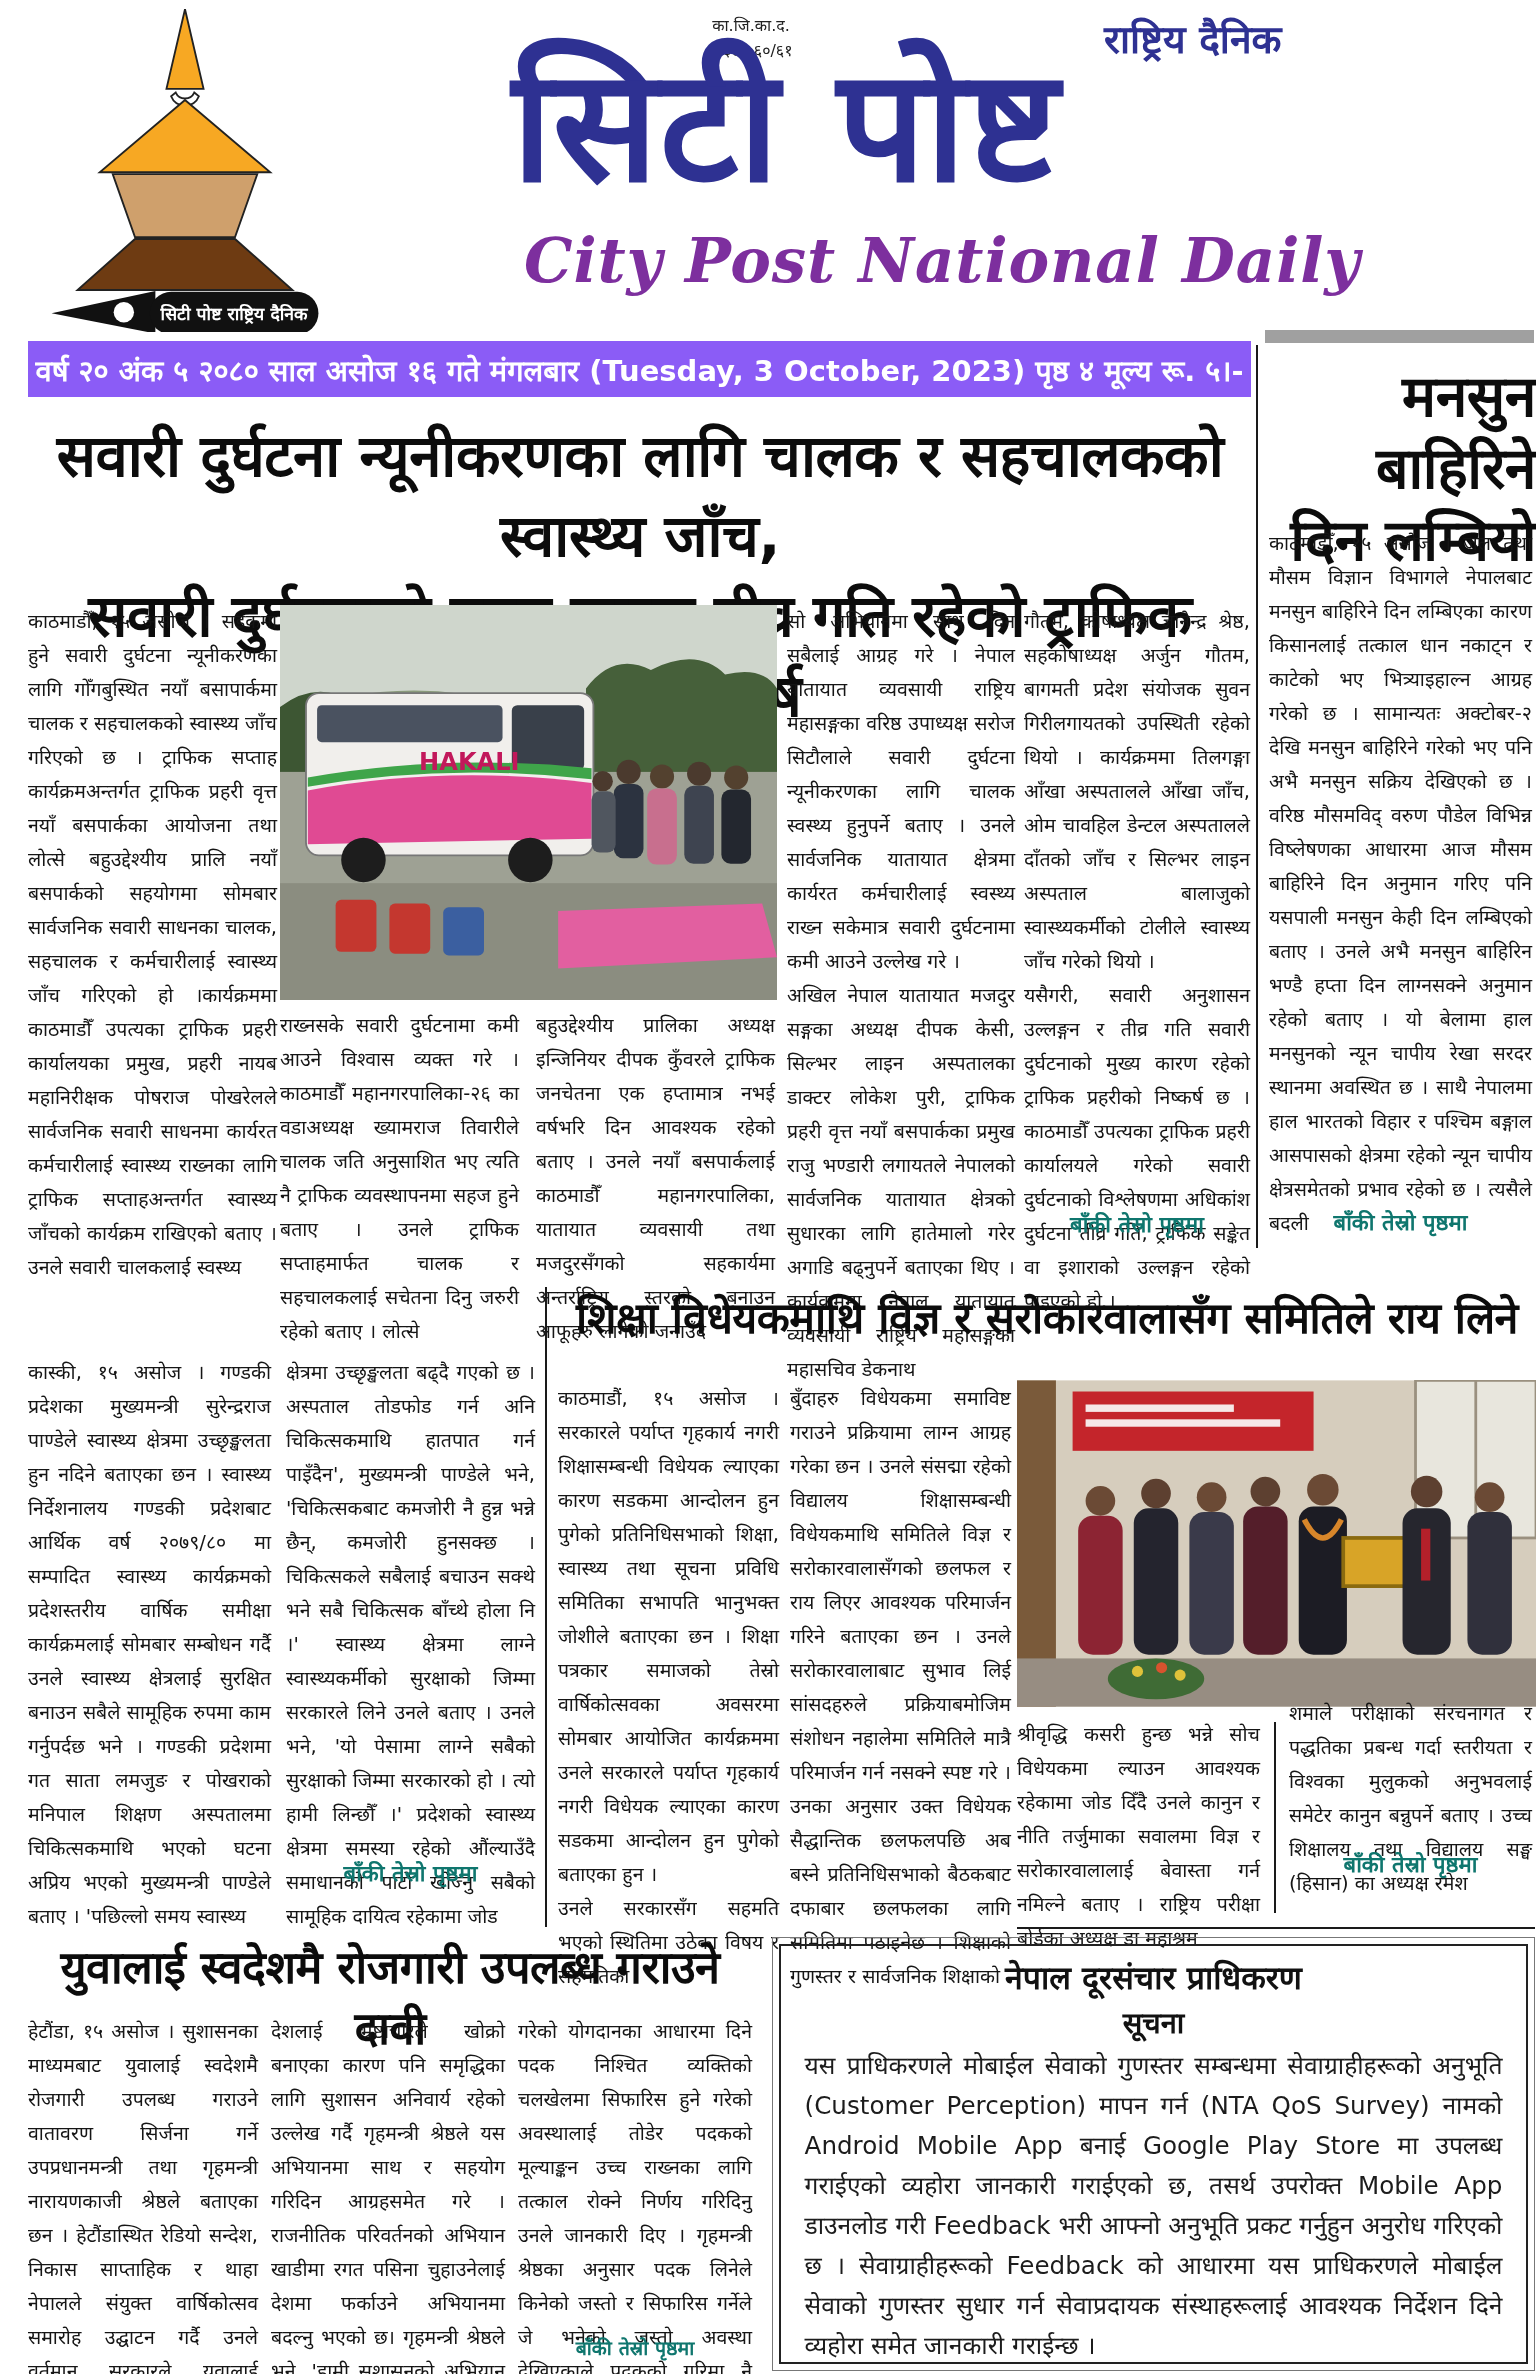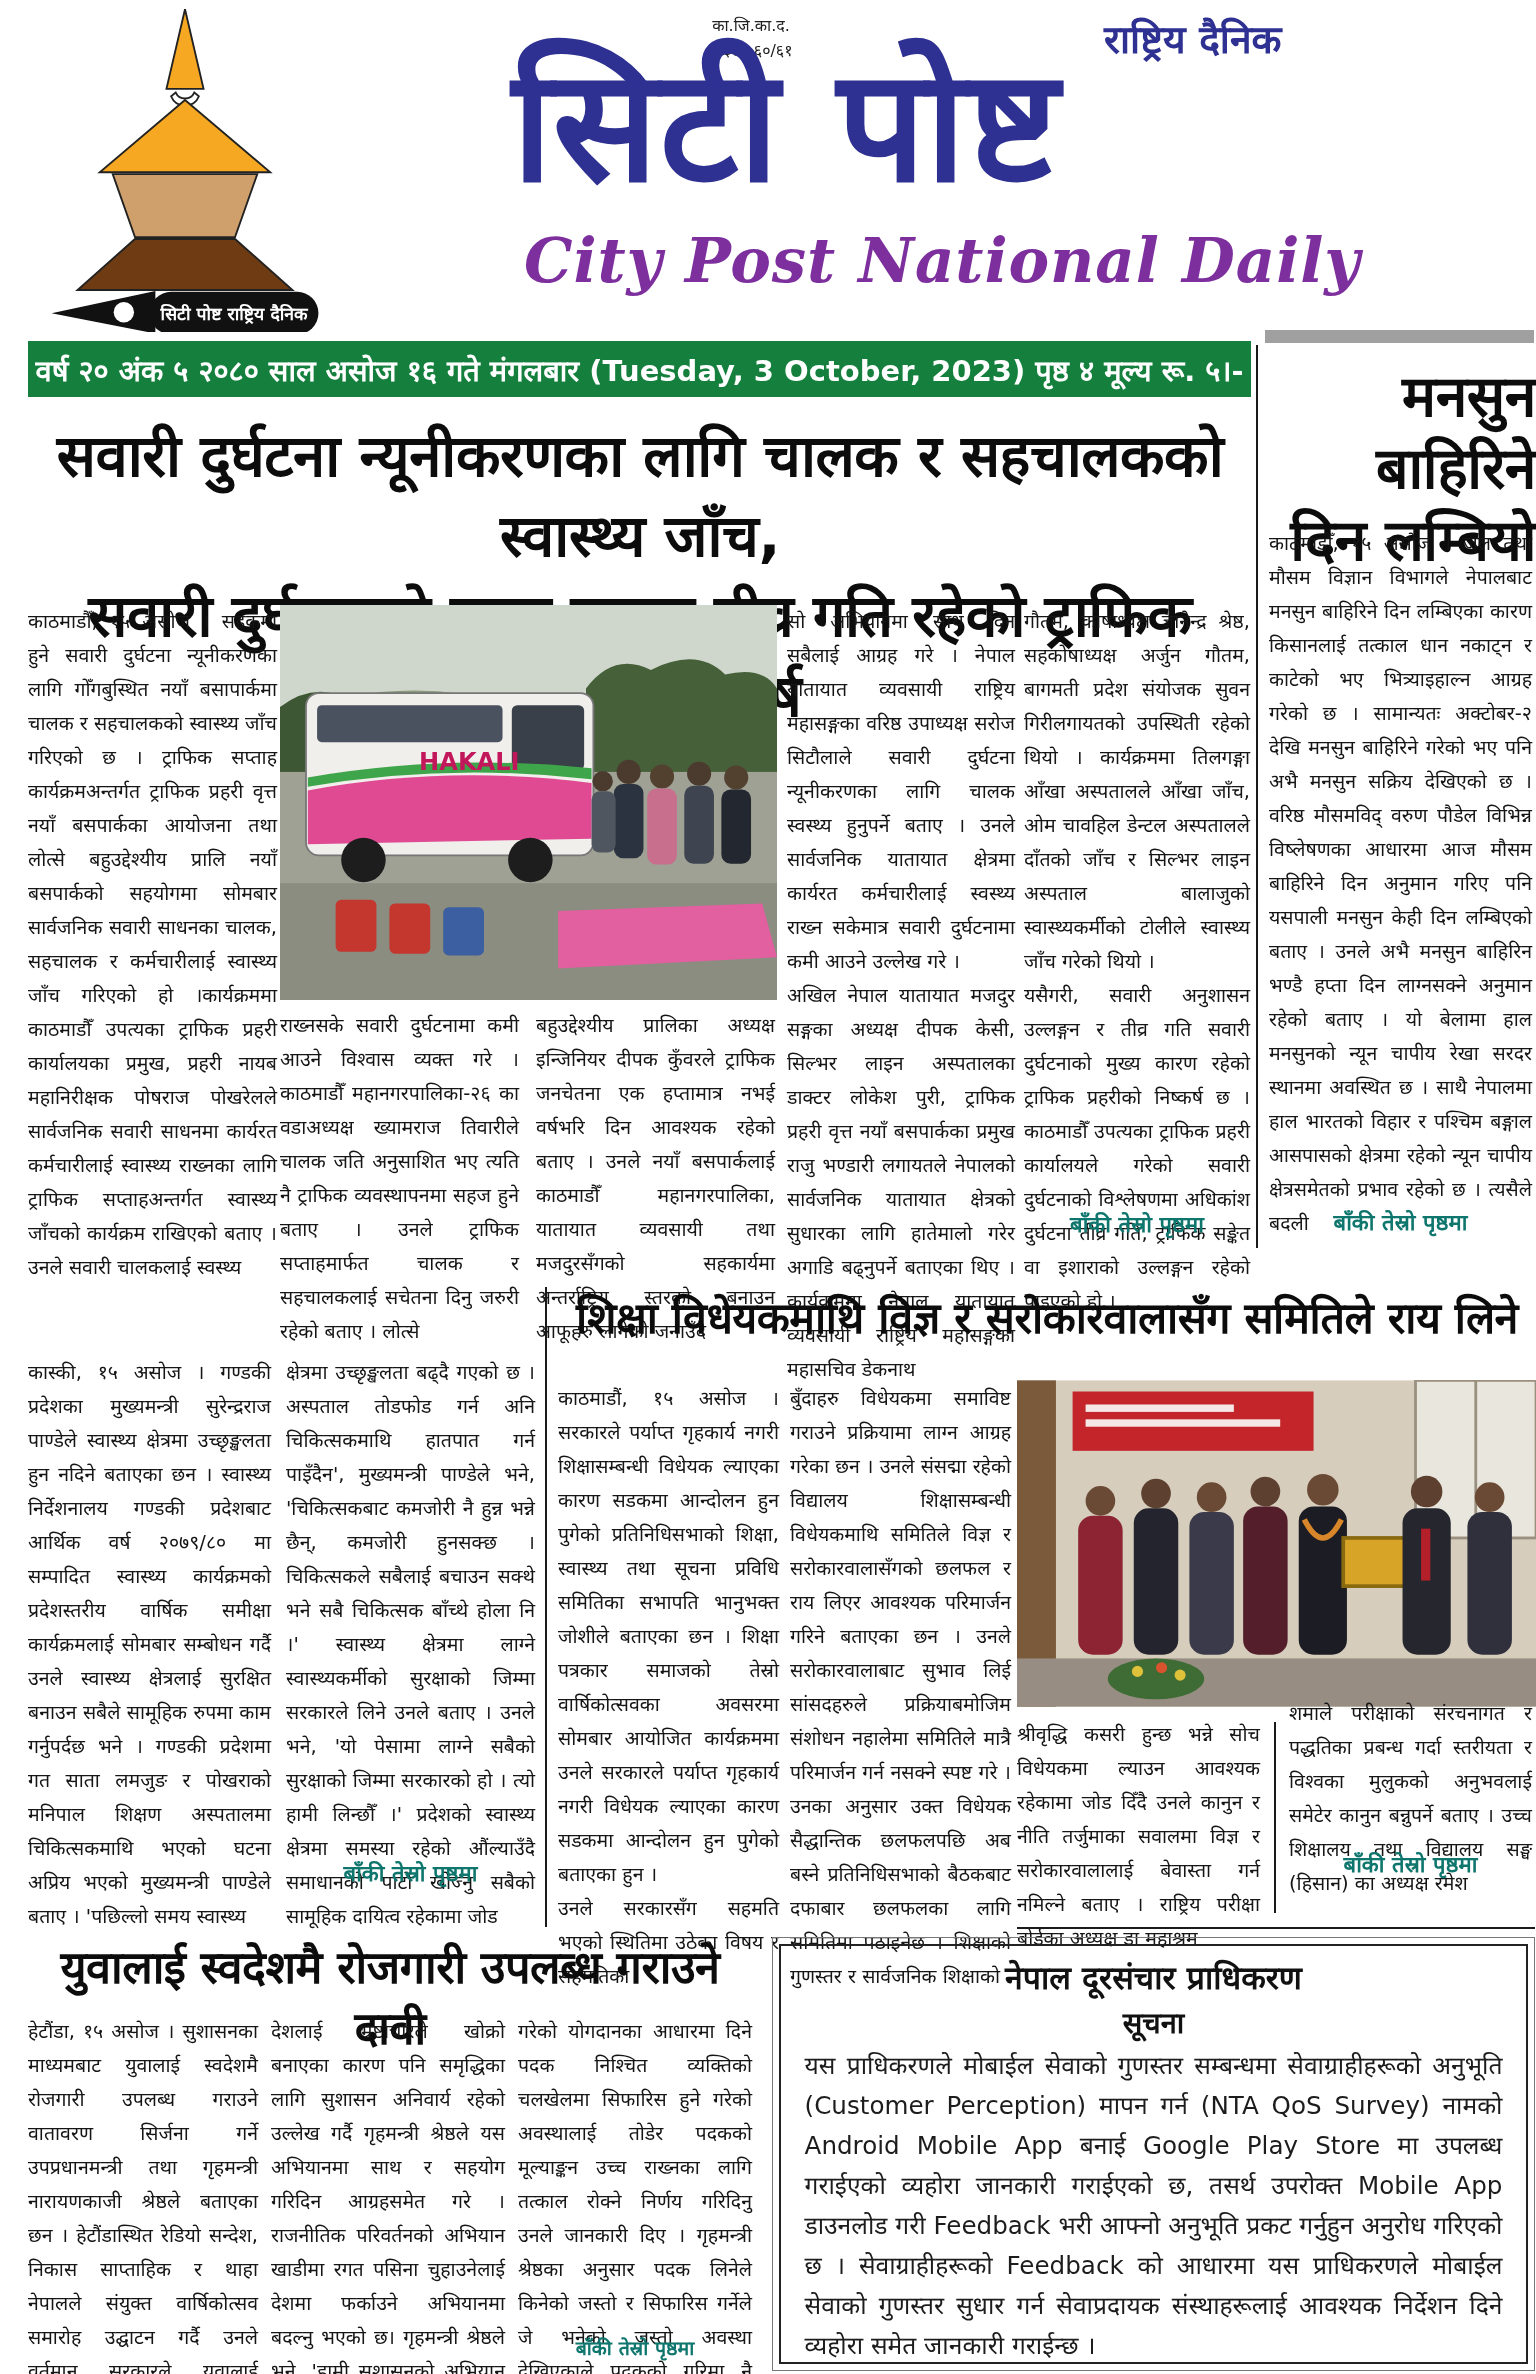--- a/index.html
+++ b/index.html
@@ -12,21 +12,21 @@
   .contd{font-weight:800;font-size:22px;text-align:center;color:#0f766e;}
   .vline{background:#1a1a1a;width:1.9px;}
   .hline{background:#1a1a1a;height:1.9px;}
   
   .reg{font-size:16px;line-height:25px;text-align:center;color:#222;}
   .tagline{color:#2e3192;font-weight:800;font-size:39px;}
   .np-title{color:#2e3192;font-weight:800;font-size:156px;line-height:1;letter-spacing:1.9px;
             font-family:"DejaVu Sans",sans-serif;}
   .en-title{color:#7d2f9e;font-weight:700;font-style:italic;font-size:61px;
             font-family:"DejaVu Serif",serif;letter-spacing:0.9px;}
-  .banner{background:#15803d;color:#fff;font-weight:800;font-size:29px;
+  .banner{background:#8b5cf6;color:#fff;font-weight:800;font-size:29px;
           display:flex;align-items:center;justify-content:center;}
   
   .ntaouter{border:1.9px solid #777;}
   .ntainner{position:absolute;left:5.6px;top:5.6px;right:5.6px;bottom:5.6px;border:2.8px solid #222;
             padding:9.3px 24px 7.4px 24px;box-sizing:border-box;}
   .ntatitle{font-weight:800;font-size:32px;text-align:center;}
   .ntasubject{font-weight:800;font-size:24px;text-align:center;margin-top:1.9px;}
   .ntalabel{font-weight:800;font-size:29px;text-align:center;margin-top:3.7px;}
   .ntabody{font-size:24.6px;line-height:40px;text-align:justify;margin-top:5.6px;color:#1c1c1c;}
   .graybar{background:#a0a0a0;}

